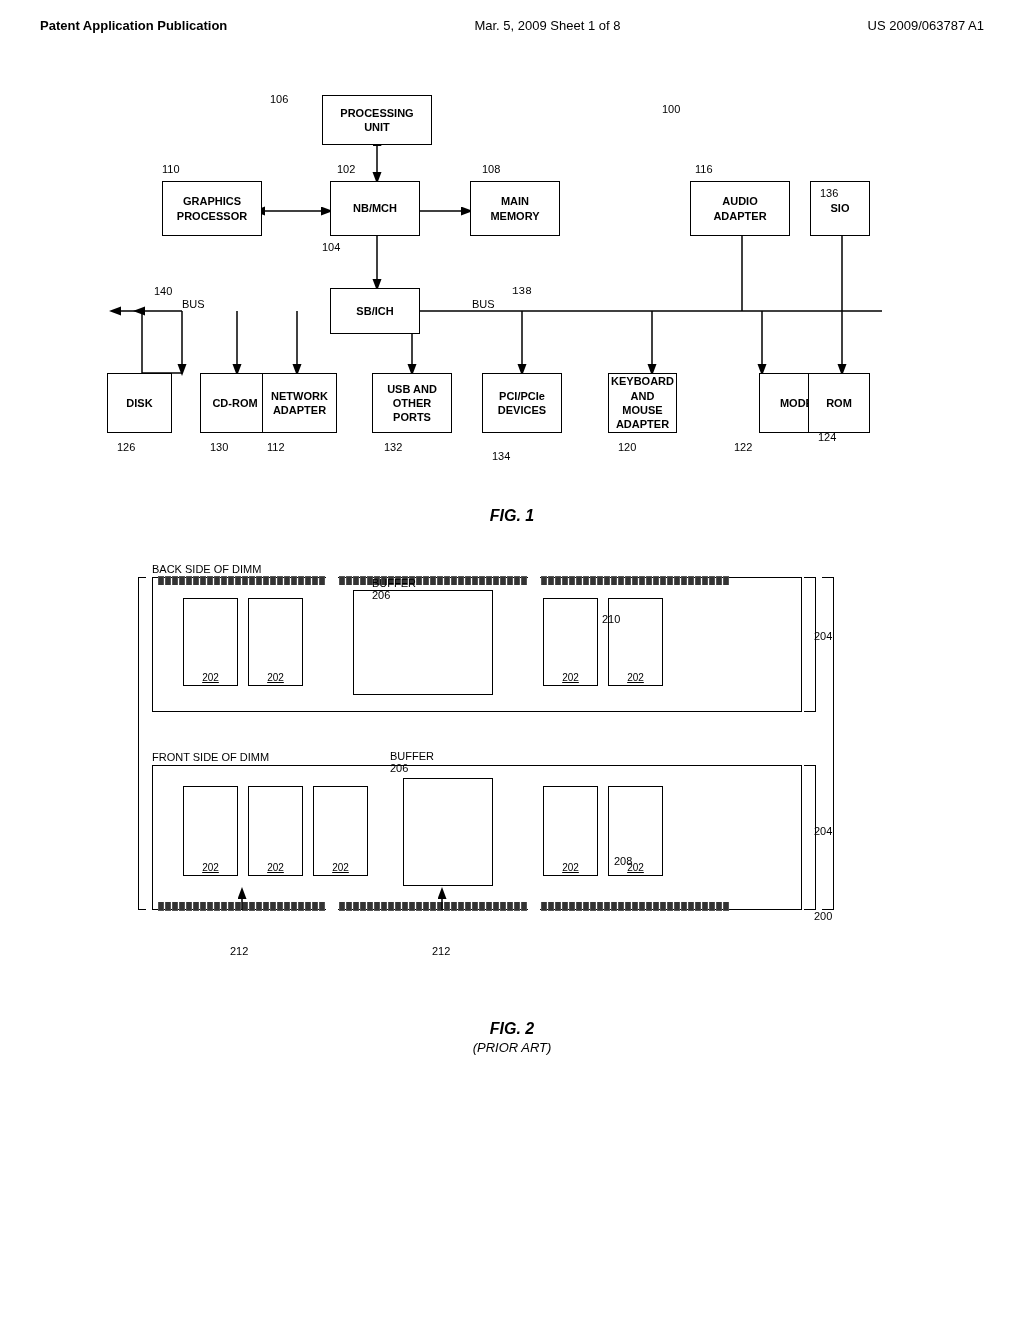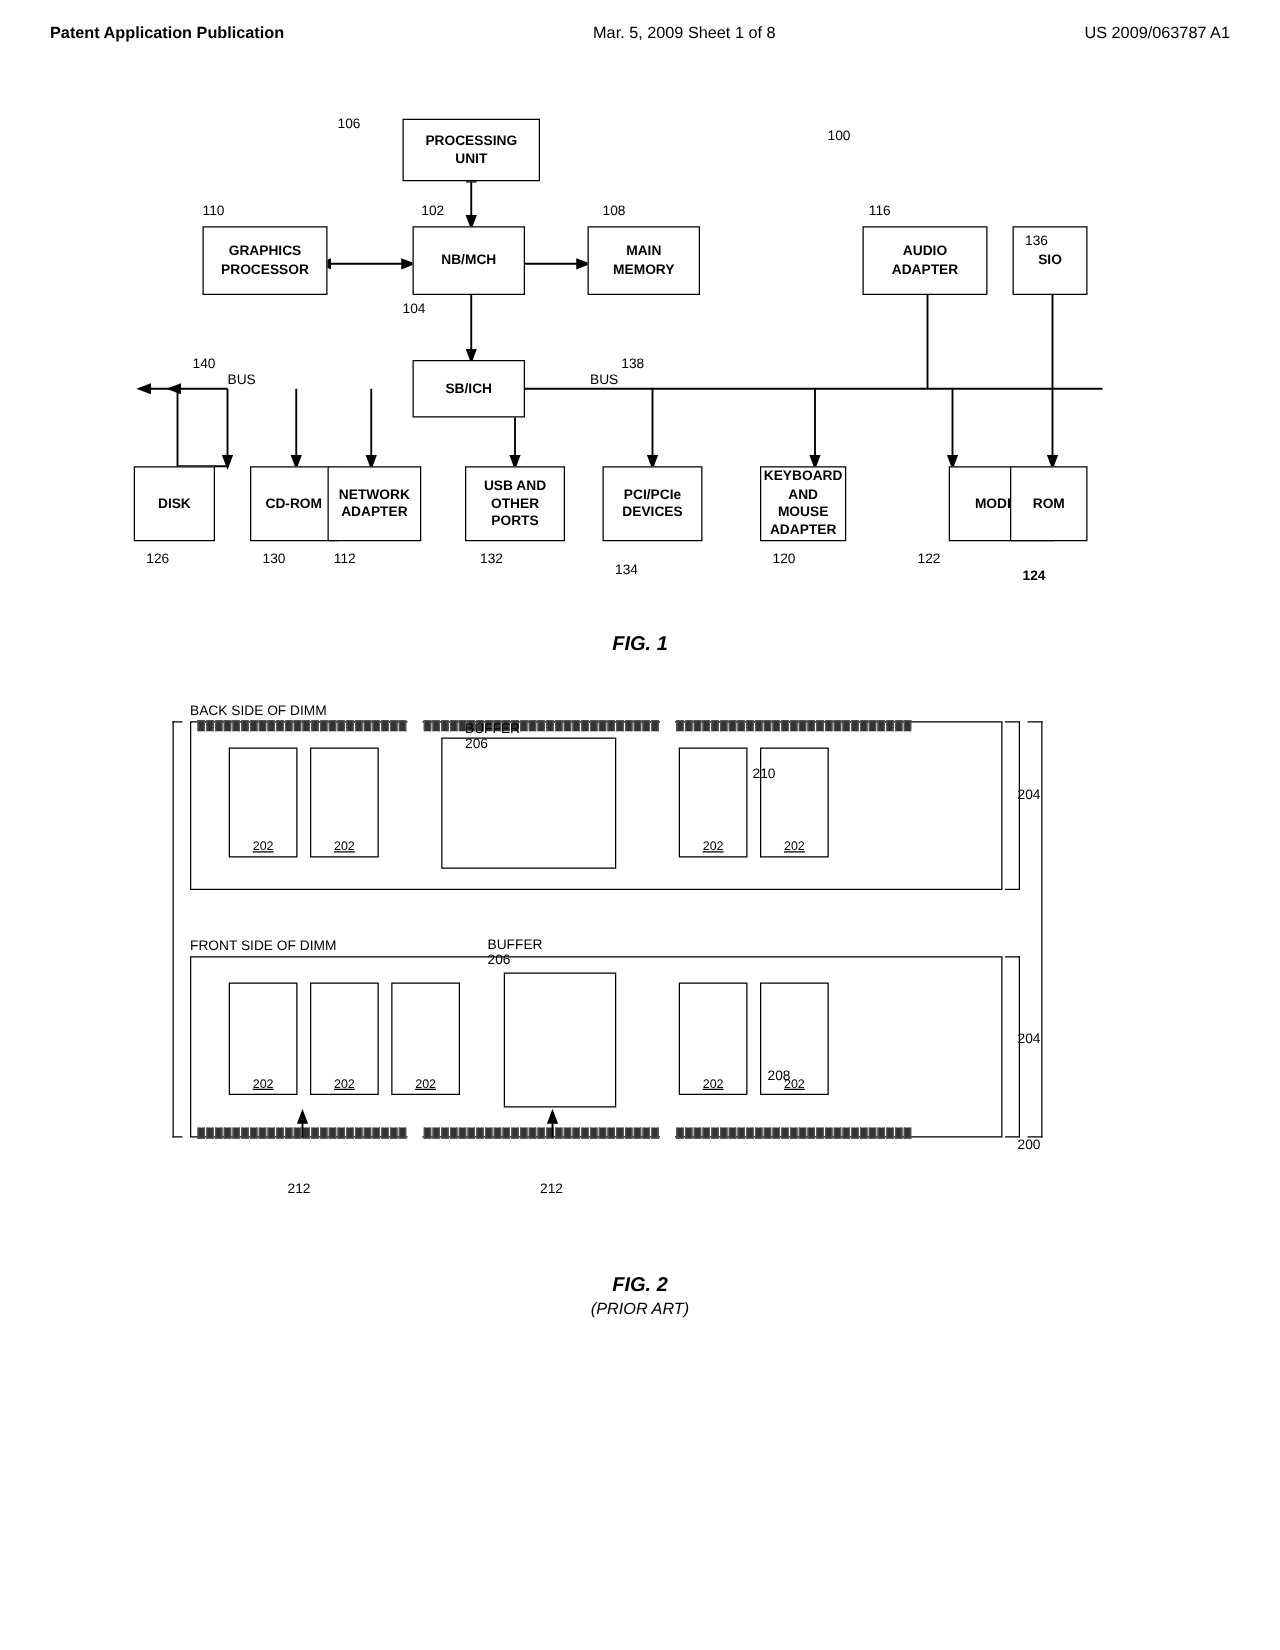--- a/index.html
+++ b/index.html
@@ -178,21 +178,21 @@
 
   <div class="box" style="left:728px; top:118px; width:60px; height:55px;">SIO</div>
   <div class="label" style="left:738px; top:100px;margin-top:24px;">136</div>
 
   <div class="label" style="left:100px; top:235px;">BUS</div>
   <div class="label" style="left:72px; top:222px;">140</div>
 
   <div class="box" style="left:248px; top:225px; width:90px; height:46px;">SB/ICH</div>
 
   <div class="label" style="left:390px; top:235px;">BUS</div>
-  <div class="label" style="left:415px; top:222px;">138</div>
+  <div class="label" style="left:430px; top:222px;font-family:Liberation Mono, monospace;">138</div>
 
   <div class="box" style="left:25px; top:310px; width:65px; height:60px;">DISK</div>
   <div class="label" style="left:35px; top:378px;">126</div>
 
   <div class="box" style="left:118px; top:310px; width:70px; height:60px;">CD-ROM</div>
   <div class="label" style="left:128px; top:378px;">130</div>
 
   <div class="box" style="left:180px; top:310px; width:75px; height:60px;">NETWORK<br>ADAPTER</div>
   <div class="label" style="left:185px; top:378px;">112</div>
 
@@ -202,21 +202,21 @@
   <div class="box" style="left:400px; top:310px; width:80px; height:60px;">PCI/PCIe<br>DEVICES</div>
   <div class="label" style="left:410px; top:365px;margin-top:22px;">134</div>
 
   <div class="box" style="left:526px; top:310px; width:69px; height:60px;">KEYBOARD<br>AND<br>MOUSE<br>ADAPTER</div>
   <div class="label" style="left:536px; top:378px;">120</div>
 
   <div class="box" style="left:677px; top:310px; width:84px; height:60px;">MODEM</div>
   <div class="label" style="left:652px; top:378px;">122</div>
 
   <div class="box" style="left:726px; top:310px; width:62px; height:60px;">ROM</div>
-  <div class="label" style="left:736px; top:392px;font-weight:bold;">124</div>
+  <div class="label" style="left:736px; top:368px;">124</div>
 
 </div>
 
 <div class="fig-caption">FIG. 1</div>
 
 <div class="fig2-container">
 
   <div class="label" style="left:30px; top:8px; font-size:11px;">BACK SIDE OF DIMM</div>
 
   <div style="position:absolute; left:30px; top:22px; width:650px; height:135px; border:1.5px solid #000; background:#fff;">

